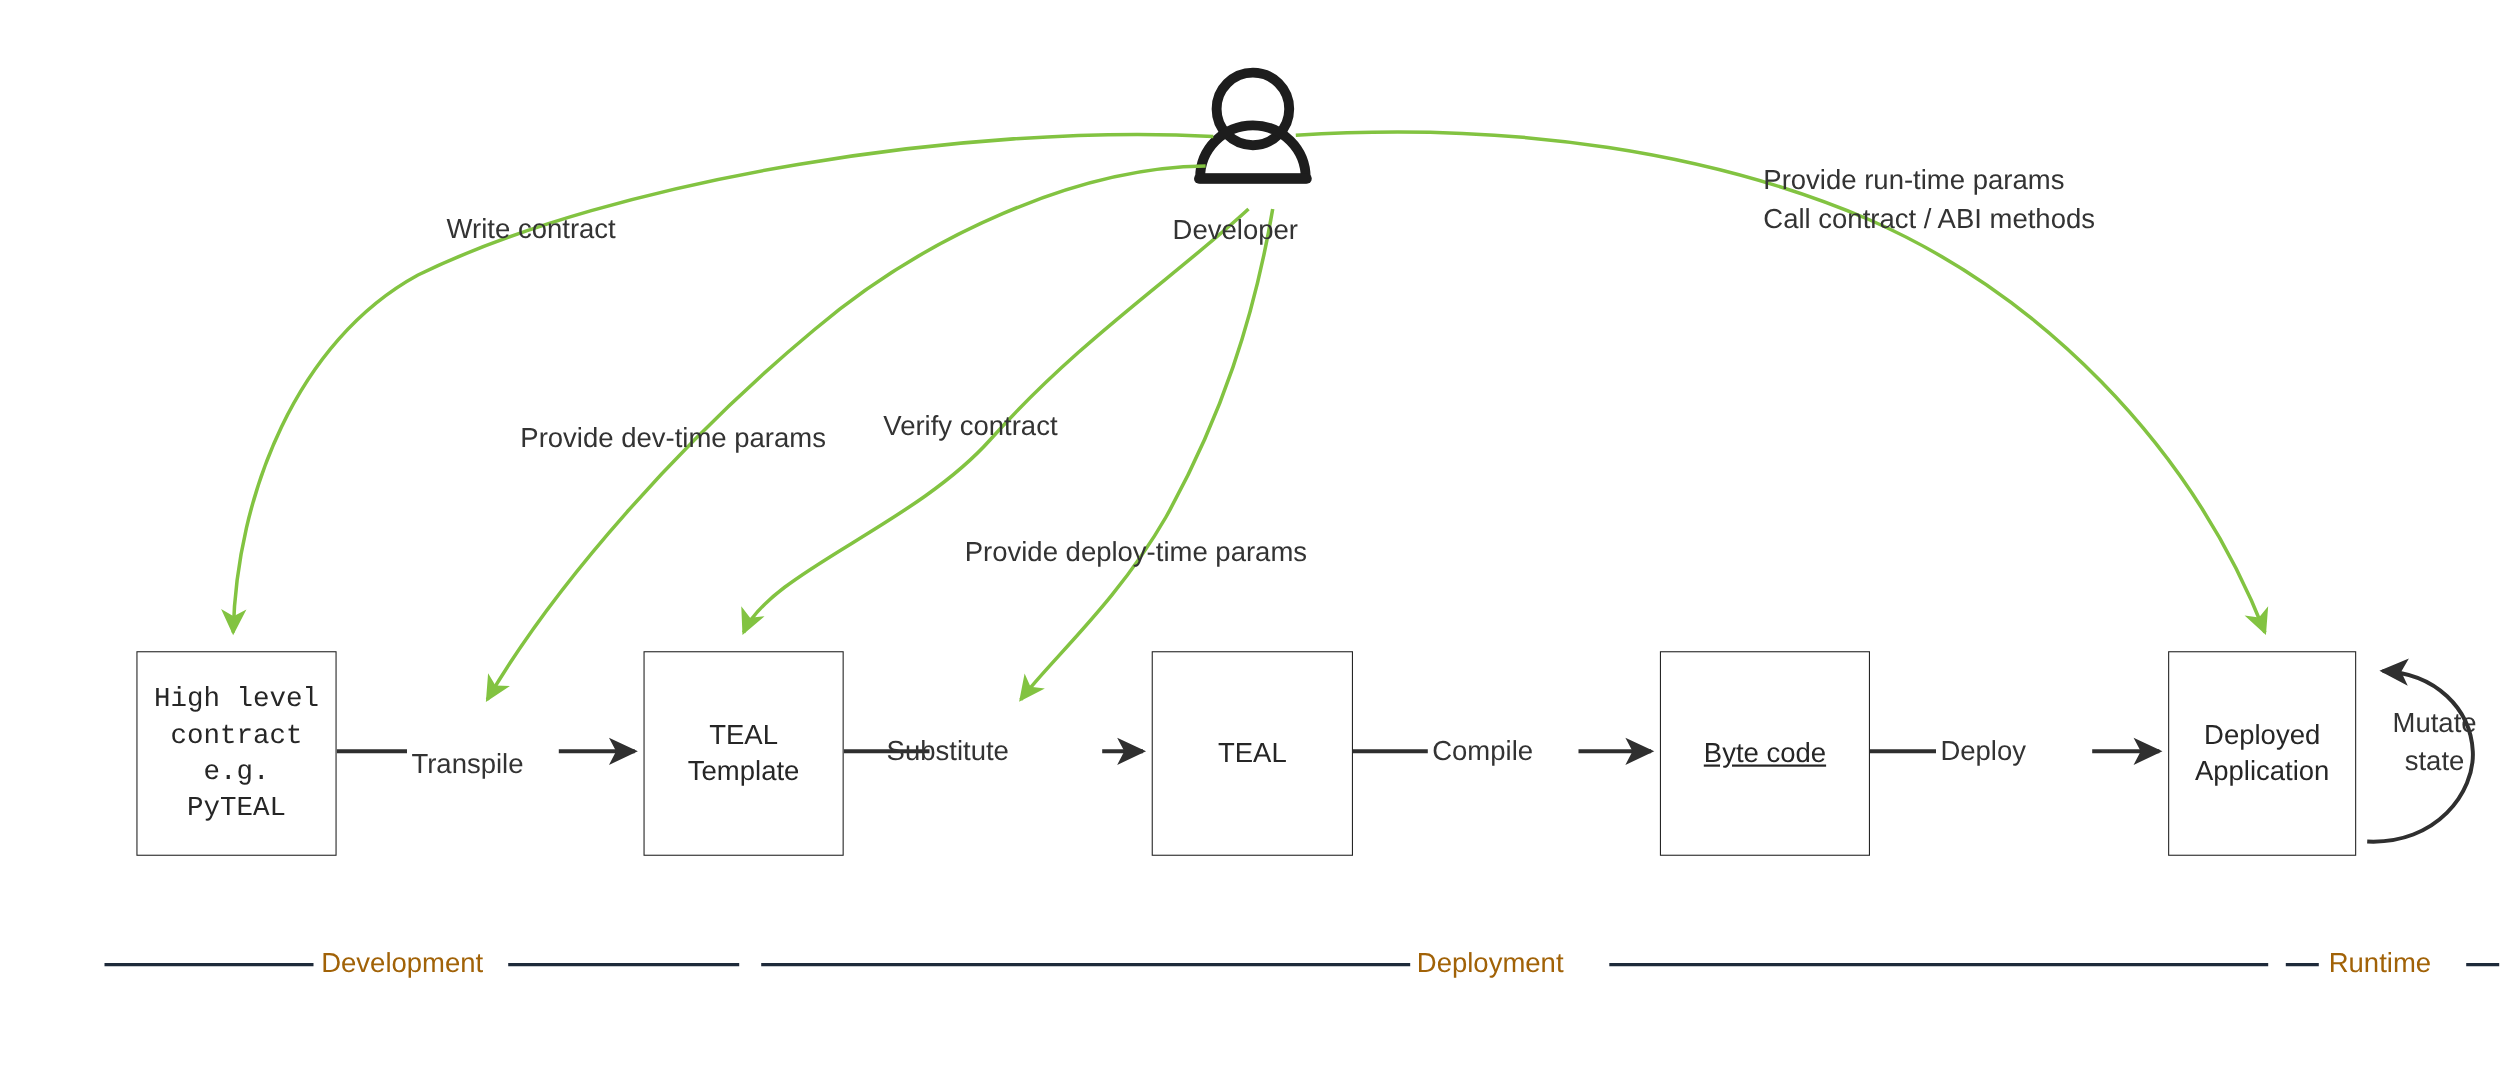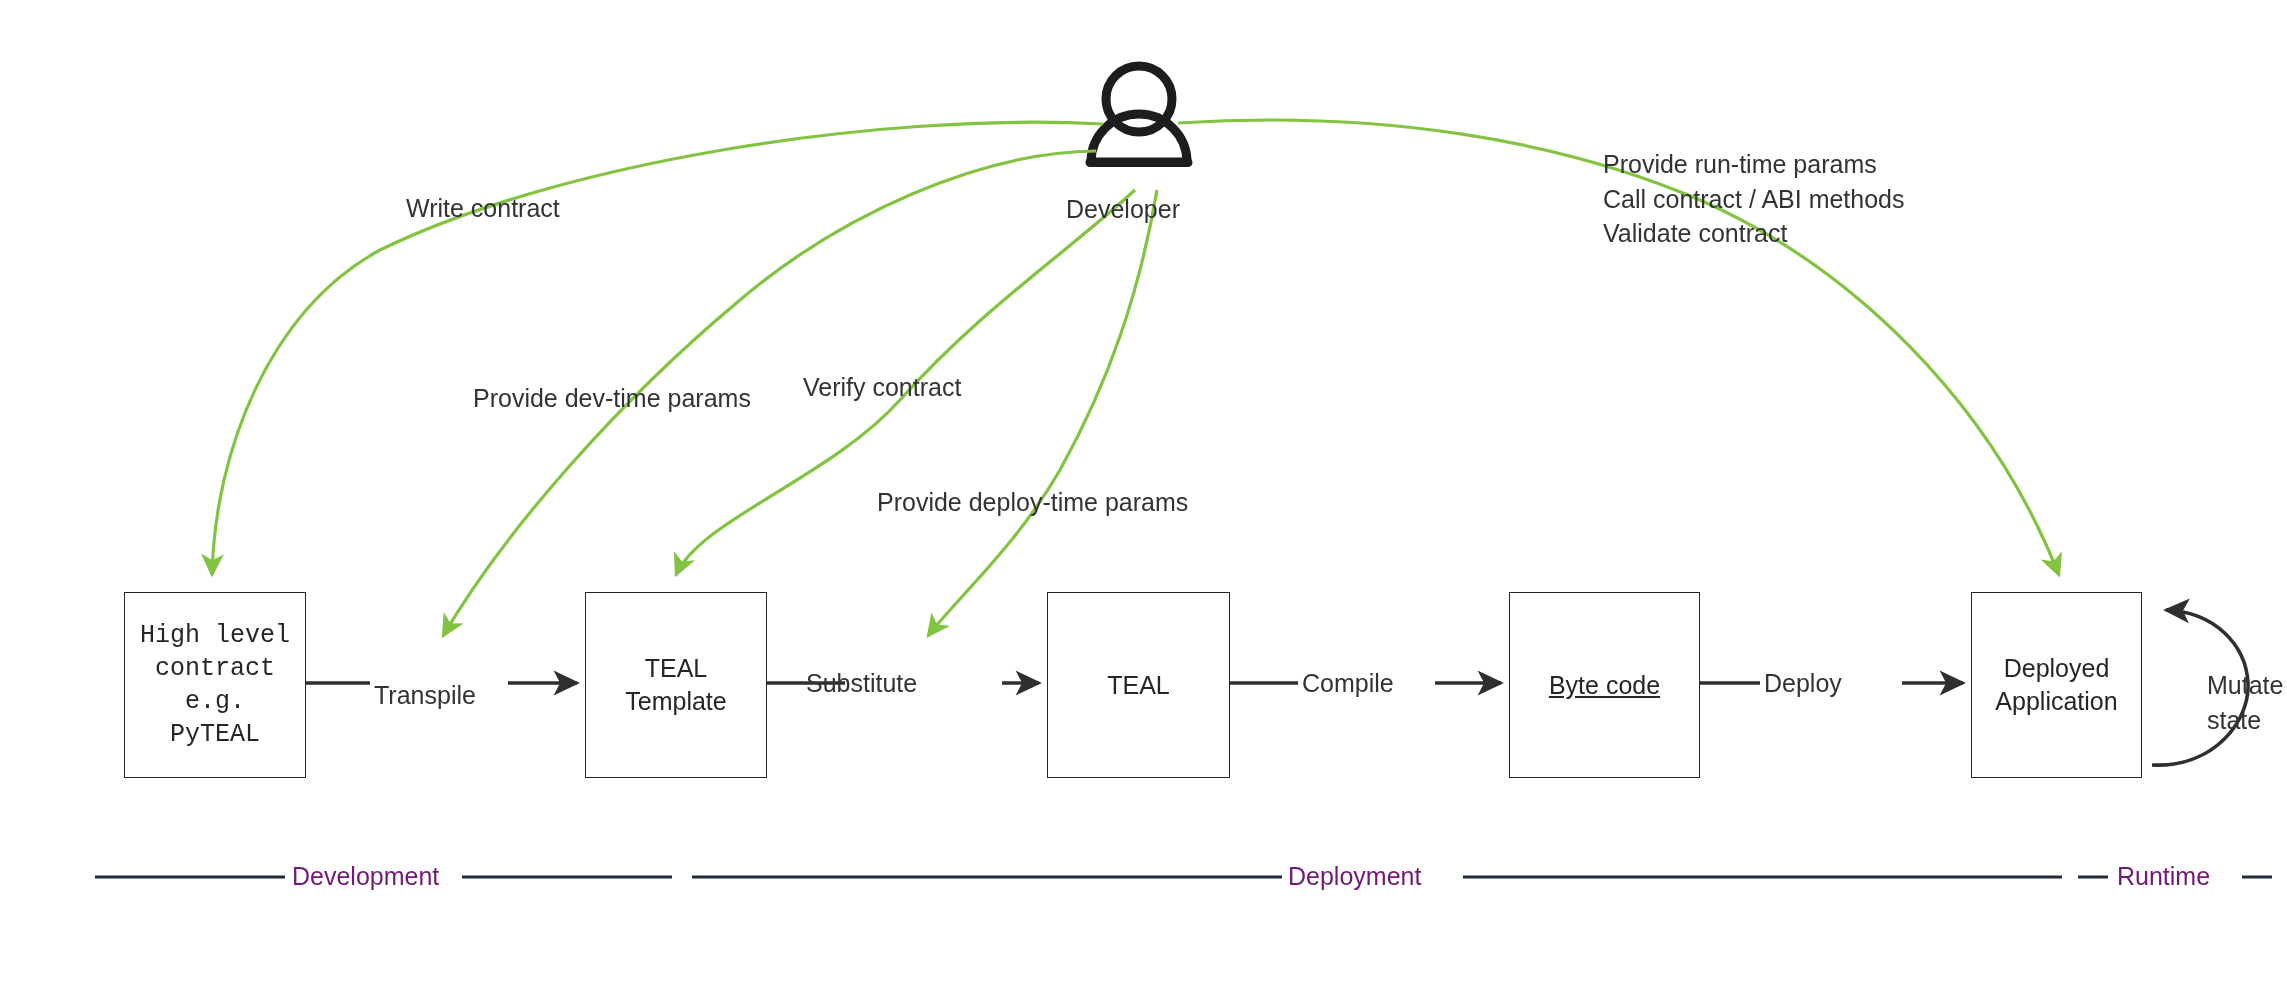--- a/index.html
+++ b/index.html
@@ -31,21 +31,21 @@
   .multi-label{
     position:absolute;font-size:25px;color:#333333;
     white-space:nowrap;line-height:1.38;
   }
   .multi-label div{padding:0;}
 
   .actor-label{
     position:absolute;font-size:25px;color:#333333;white-space:nowrap;
   }
   .phase-label{
-    position:absolute;font-size:25px;color:#701a75;white-space:nowrap;
+    position:absolute;font-size:25px;color:#a16207;white-space:nowrap;
   }
 </style>
 </head>
 <body>
 
 <div id="stage">
 
   <svg id="canvas" viewBox="0 0 2287 983">
     <defs>
       <marker id="arrGreen" markerWidth="9" markerHeight="9" refX="7.2" refY="4.5" orient="auto" markerUnits="strokeWidth">
@@ -130,36 +130,35 @@
       <span>Deployed</span>
       <span>Application</span>
     </span>
   </div>
 
   <div class="edge-label" style="left:374px;top:670px;margin-top:12px;">Transpile</div>
   <div class="edge-label" style="left:806px;top:670px;">Substitute</div>
   <div class="edge-label" style="left:1302px;top:670px;">Compile</div>
   <div class="edge-label" style="left:1764px;top:670px;">Deploy</div>
 
-  <div class="multi-label" style="left:2175px;top:668px;margin-left:32px;">
+  <div class="multi-label" style="left:2175px;top:640px;text-align:center;">
     <div>Mutate</div>
     <div>state</div>
   </div>
 
   <div class="green-label" style="left:406px;top:192px;">Write contract</div>
 
   <div class="green-label" style="left:473px;top:382px;">Provide dev-time params</div>
 
   <div class="green-label" style="left:803px;top:371px;">Verify contract</div>
 
   <div class="green-label" style="left:857px;top:486px;margin-left:20px;">Provide deploy-time params</div>
 
   <div class="multi-label" style="left:1603px;top:147px;">
     <div>Provide run-time params</div>
     <div>Call contract / ABI methods</div>
-    <div>Validate contract</div>
   </div>
 
   <div class="phase-label" style="left:292px;top:862px;">Development</div>
   <div class="phase-label" style="left:1288px;top:862px;">Deployment</div>
   <div class="phase-label" style="left:2117px;top:862px;">Runtime</div>
 
 </div>
 
 </body></html>

